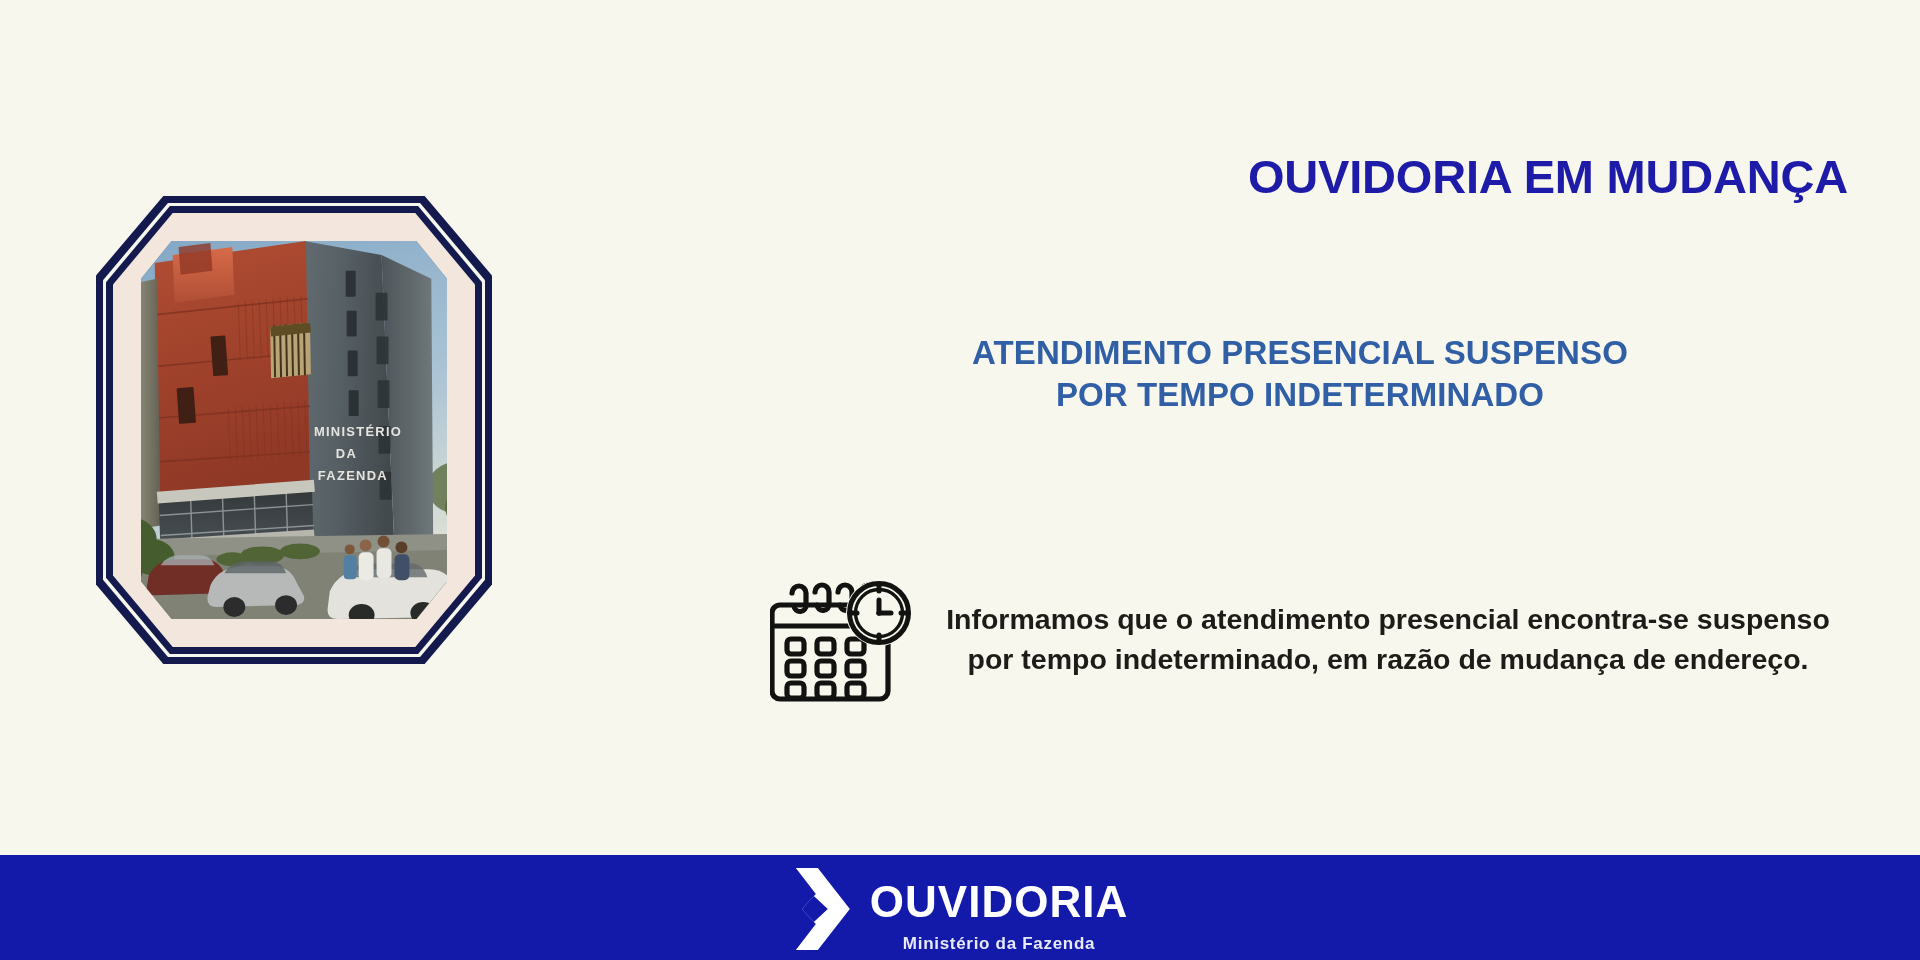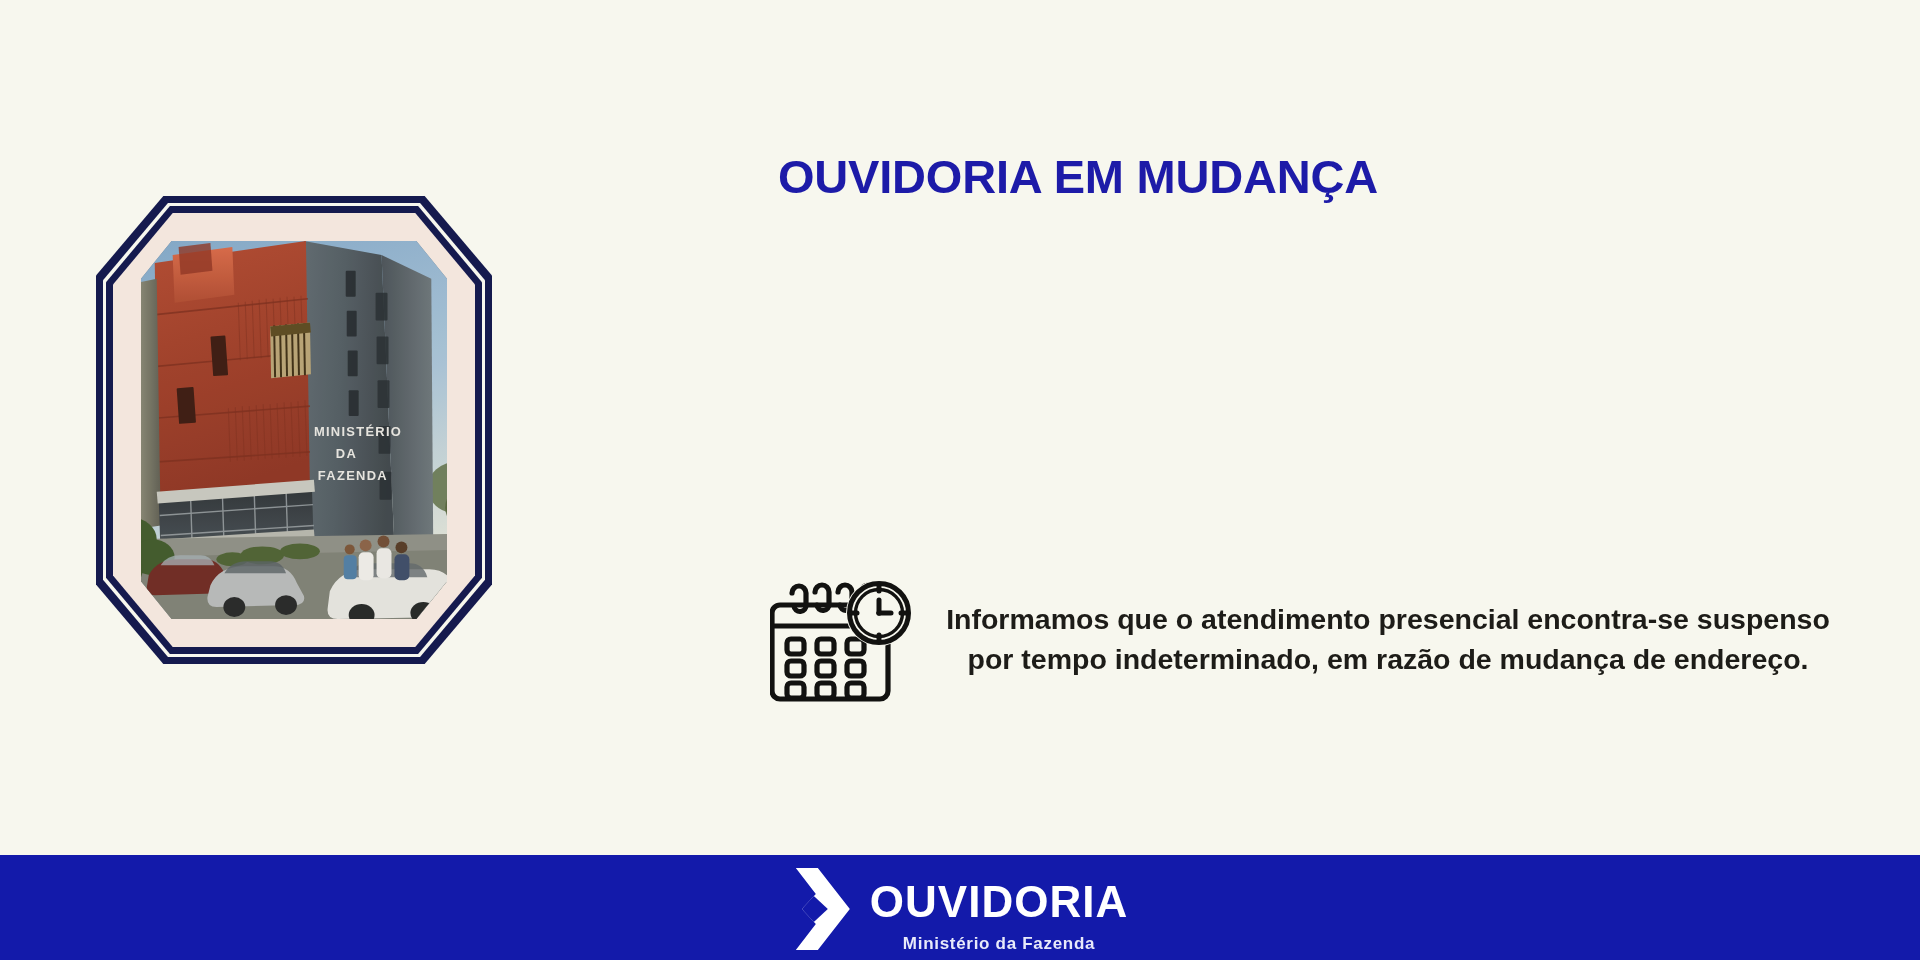--- a/index.html
+++ b/index.html
@@ -83,23 +83,23 @@
     position: absolute;
     left: 770px;
     top: 0;
     width: 1150px;
     height: 855px;
   }
 
   .headline {
     position: absolute;
     top: 152px;
-    left: 8px;
+    left: 18px;
     width: 1060px;
-    text-align: left;
+    text-align: right;
     font-size: 47px;
     font-weight: 700;
     letter-spacing: -0.2px;
     color: #1D1BA8;
     line-height: 1.05;
     white-space: nowrap;
   }
 
   .subhead {
     position: absolute;
@@ -372,20 +372,24 @@
 
         <rect x="0" y="0" width="360" height="380" fill="#B08050" opacity="0.05"></rect>
       </svg>
     </div>
   </div>
 
   <div class="right-col">
 
     <div class="headline">OUVIDORIA EM MUDANÇA</div>
 
+    <div class="subhead">
+      <span class="l1">ATENDIMENTO PRESENCIAL SUSPENSO</span>
+      <span class="l2">POR TEMPO INDETERMINADO</span>
+    </div>
 
     <div class="body-row">
 
       <div class="cal-icon">
         <svg viewBox="0 0 150 140" aria-hidden="true">
           <g fill="none" stroke="#121210" stroke-width="5.2" stroke-linecap="round" stroke-linejoin="round">
 
             <path d="M22 20 a7 7 0 0 1 14 0 v12 a6 6 0 0 1 -12 1"></path>
             <path d="M45 19 a7 7 0 0 1 14 0 v12 a6 6 0 0 1 -12 1"></path>
             <path d="M68 19 a7 7 0 0 1 14 0 v12 a6 6 0 0 1 -12 1"></path>

